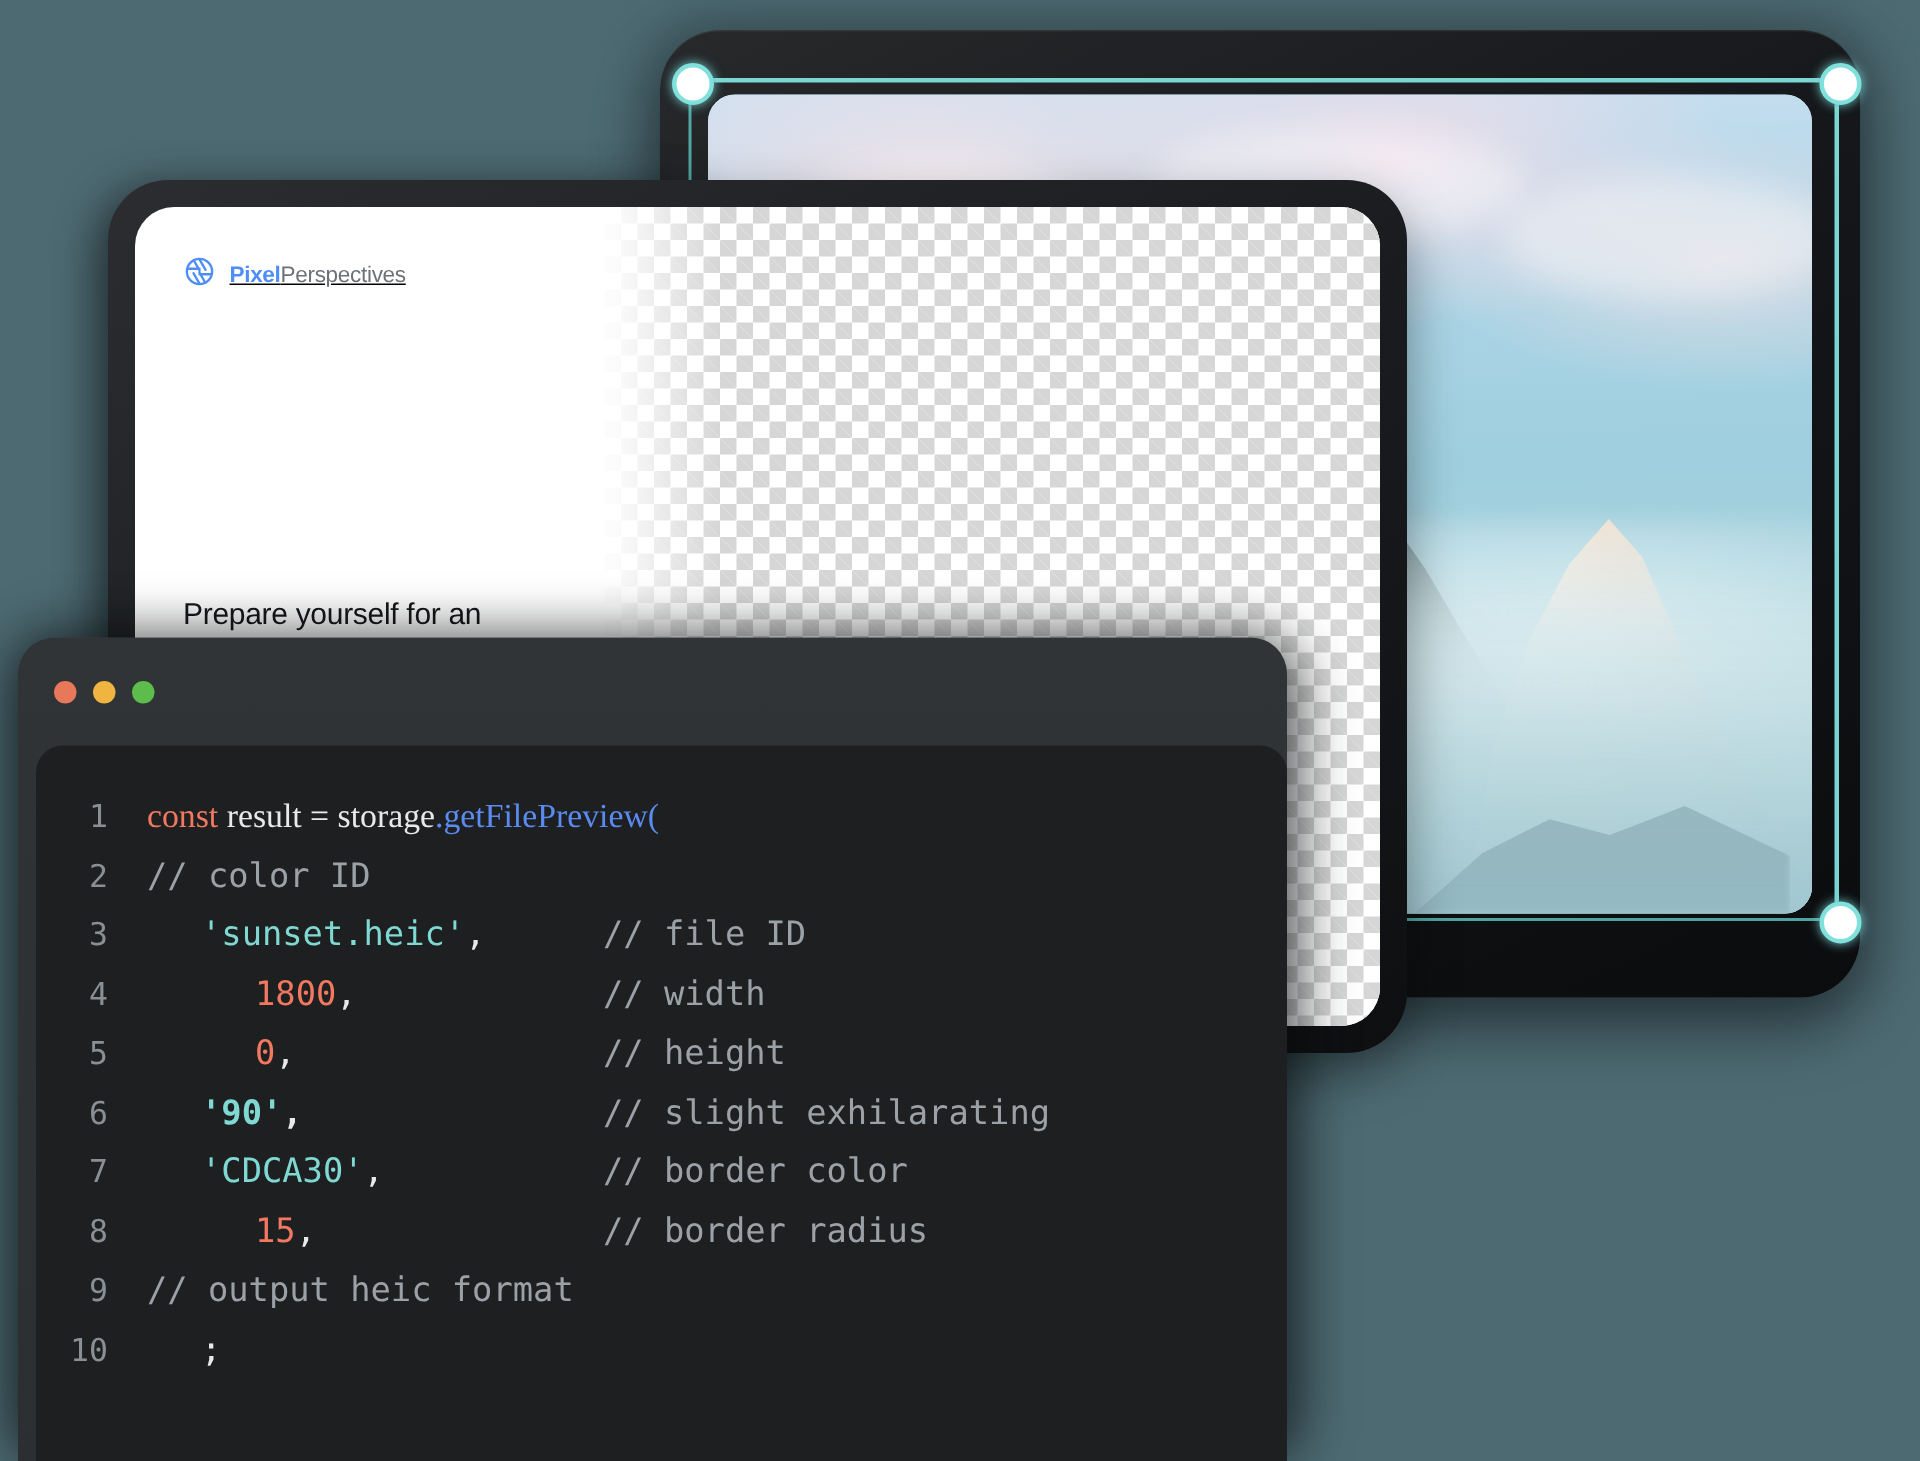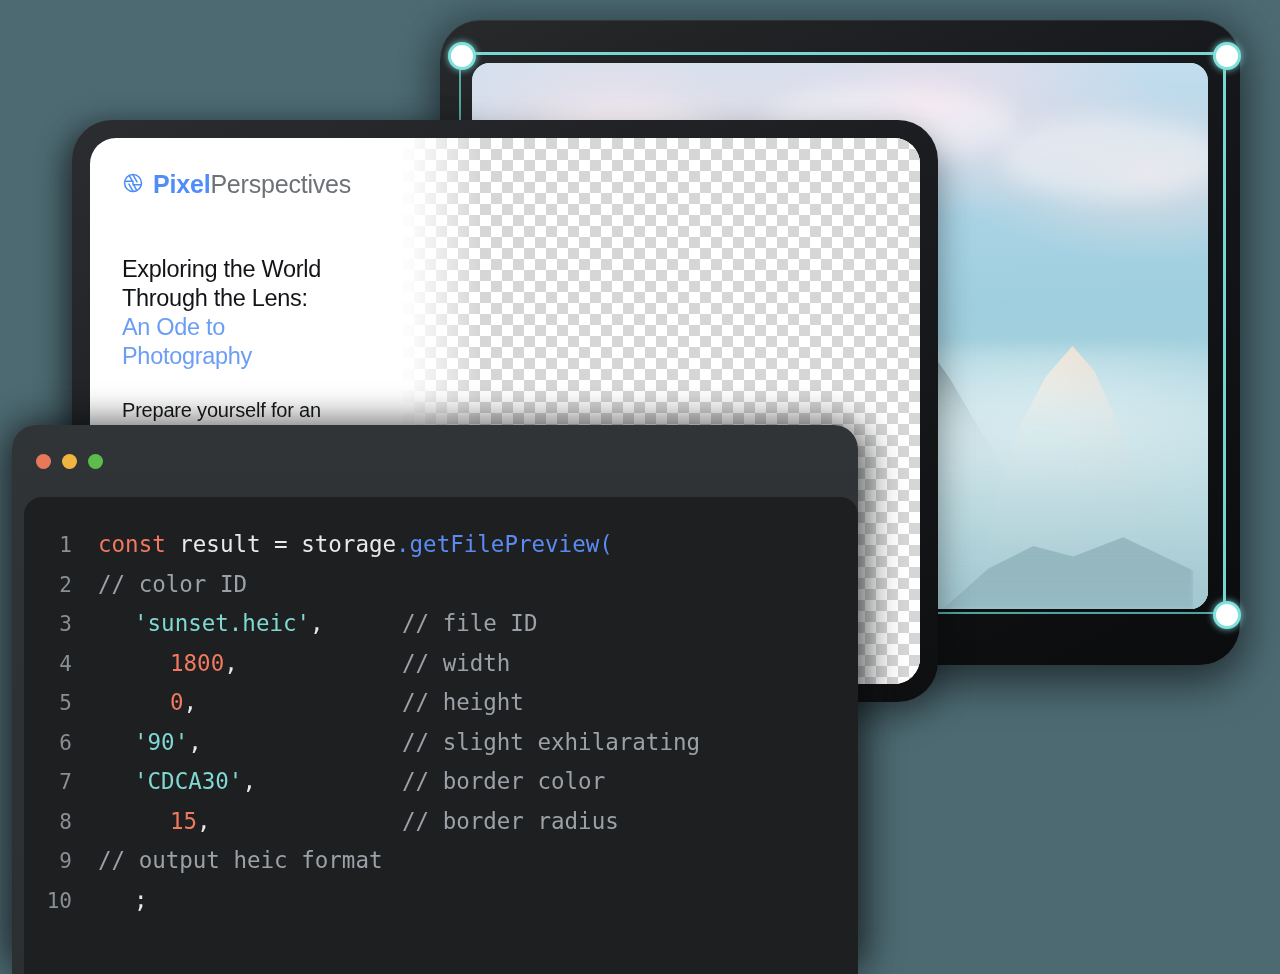--- a/index.html
+++ b/index.html
@@ -240,21 +240,21 @@
   .doc-inner { position: absolute; left: 0; top: 0; right: 0; bottom: 0; }
 
   .brand {
     position: absolute;
     left: 32px;
     top: 32px;
     display: flex;
     align-items: center;
     gap: 9px;
   }
-  .brand-text { font-size: 25px; letter-spacing: -.2px; white-space: nowrap; }
+  .brand-text { font-size: 15px; letter-spacing: -.2px; white-space: nowrap; text-decoration: underline; }
   .brand-text .b1 { color: #4f8ef7; font-weight: 700; }
   .brand-text .b2 { color: #6d7278; font-weight: 400; }
 
   .doc-title {
     position: absolute;
     left: 32px;
     top: 117px;
     width: 260px;
     font-size: 23.5px;
     line-height: 29px;
@@ -394,49 +394,43 @@
             <circle cx="12" cy="12" r="9.2"></circle>
             <path d="M12 3.2 L16.4 10.8 M20.6 14 L12 14 M16.2 20.2 L11.9 12.6
                      M12 20.8 L7.6 13.2 M3.4 10 L12 10 M7.8 3.8 L12.1 11.4" stroke-linecap="round"></path>
           </svg>
         </span>
         <span class="brand-text">
           <span class="b1">Pixel</span><span class="b2">Perspectives</span>
         </span>
       </div>
 
-      <div class="doc-title">
-        <span>Exploring the World</span><br>
-        <span>Through the Lens:</span>
-        <span class="accent">An Ode to</span>
-        <span class="accent">Photography</span>
-      </div>
 
       <div class="doc-body">
         <span>Prepare yourself for an</span>
         <span>exhilarating voyage into</span>
       </div>
     </div>
   </div>
 
   <div class="code-shadow"></div>
   <div class="code-window">
     <div class="titlebar">
       <span class="dot" style="background: rgb(232, 120, 90);"></span>
       <span class="dot" style="background: rgb(240, 180, 64);"></span>
       <span class="dot" style="background: rgb(92, 189, 76);"></span>
     </div>
     <div class="code-body">
       <div id="code-lines">
-          <div class="code-line"><span class="ln">1</span><span style="display: inline-block; width: 304px; padding-left: 0px; box-sizing: border-box;"><span class="ctok kw">const</span><span class="ctok "> result = storage</span><span class="ctok fn">.getFilePreview(</span></span></div>
+          <div class="code-line"><span class="ln">1</span><span style="display: inline-block; width: 304px; padding-left: 0px; box-sizing: border-box; font-family: Liberation Serif, serif;"><span class="ctok kw">const</span><span class="ctok "> result = storage</span><span class="ctok fn">.getFilePreview(</span></span></div>
           <div class="code-line"><span class="ln">2</span><span class="ctok cm cmt-col">// color ID</span></div>
           <div class="code-line"><span class="ln">3</span><span style="display: inline-block; width: 304px; padding-left: 36px; box-sizing: border-box;"><span class="ctok str">'sunset.heic'</span><span class="ctok punc">,</span></span><span class="ctok cm cmt-col">// file ID</span></div>
           <div class="code-line"><span class="ln">4</span><span style="display: inline-block; width: 304px; padding-left: 36px; box-sizing: border-box;"><span class="ctok num">1800</span><span class="ctok punc">,</span></span><span class="ctok cm cmt-col">// width</span></div>
           <div class="code-line"><span class="ln">5</span><span style="display: inline-block; width: 304px; padding-left: 36px; box-sizing: border-box;"><span class="ctok num">0</span><span class="ctok punc">,</span></span><span class="ctok cm cmt-col">// height</span></div>
-          <div class="code-line"><span class="ln">6</span><span style="display: inline-block; width: 304px; padding-left: 36px; box-sizing: border-box;"><span class="ctok str">'90'</span><span class="ctok punc">,</span></span><span class="ctok cm cmt-col">// slight exhilarating</span></div>
+          <div class="code-line"><span class="ln">6</span><span style="display: inline-block; width: 304px; padding-left: 36px; box-sizing: border-box; font-weight: bold;"><span class="ctok str">'90'</span><span class="ctok punc">,</span></span><span class="ctok cm cmt-col">// slight exhilarating</span></div>
           <div class="code-line"><span class="ln">7</span><span style="display: inline-block; width: 304px; padding-left: 36px; box-sizing: border-box;"><span class="ctok str">'CDCA30'</span><span class="ctok punc">,</span></span><span class="ctok cm cmt-col">// border color</span></div>
           <div class="code-line"><span class="ln">8</span><span style="display: inline-block; width: 304px; padding-left: 36px; box-sizing: border-box;"><span class="ctok num">15</span><span class="ctok punc">,</span></span><span class="ctok cm cmt-col">// border radius</span></div>
           <div class="code-line"><span class="ln">9</span><span class="ctok cm cmt-col">// output heic format</span></div>
           <div class="code-line"><span class="ln">10</span><span style="display: inline-block; width: 304px; padding-left: 36px; box-sizing: border-box;"><span class="ctok punc">;</span></span></div>
         </div>
     </div>
   </div>
 
 </div>
 

